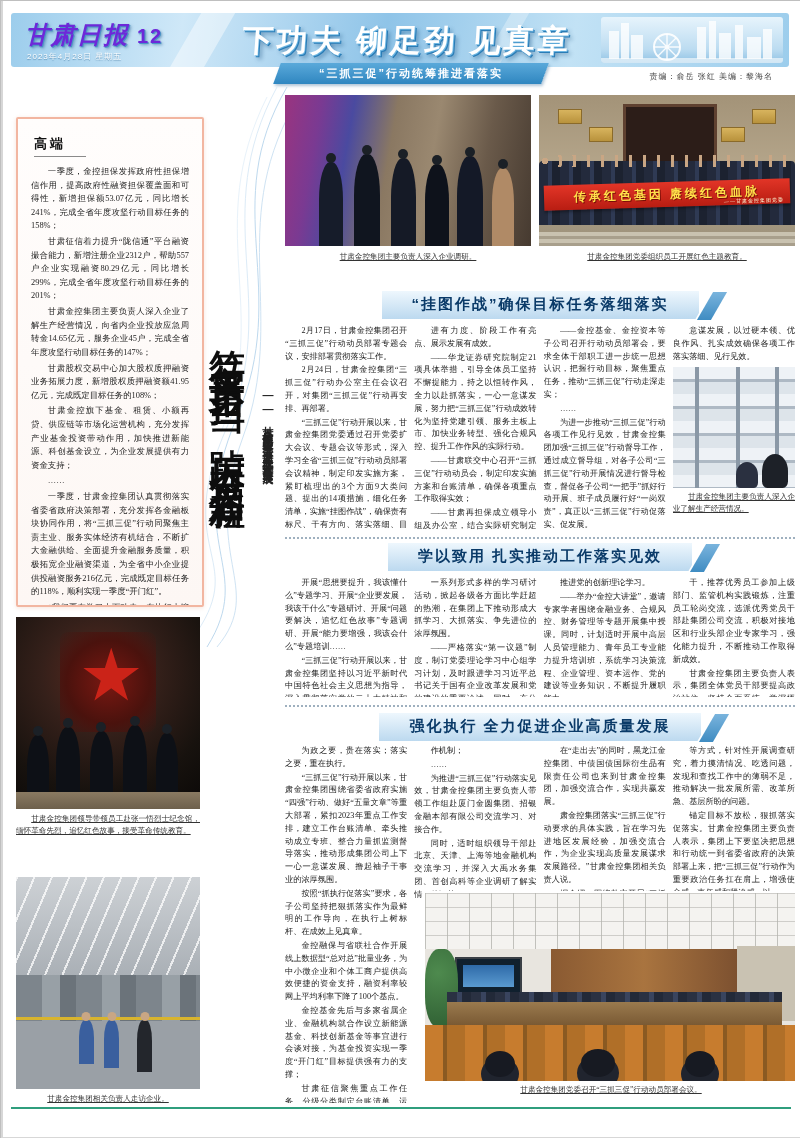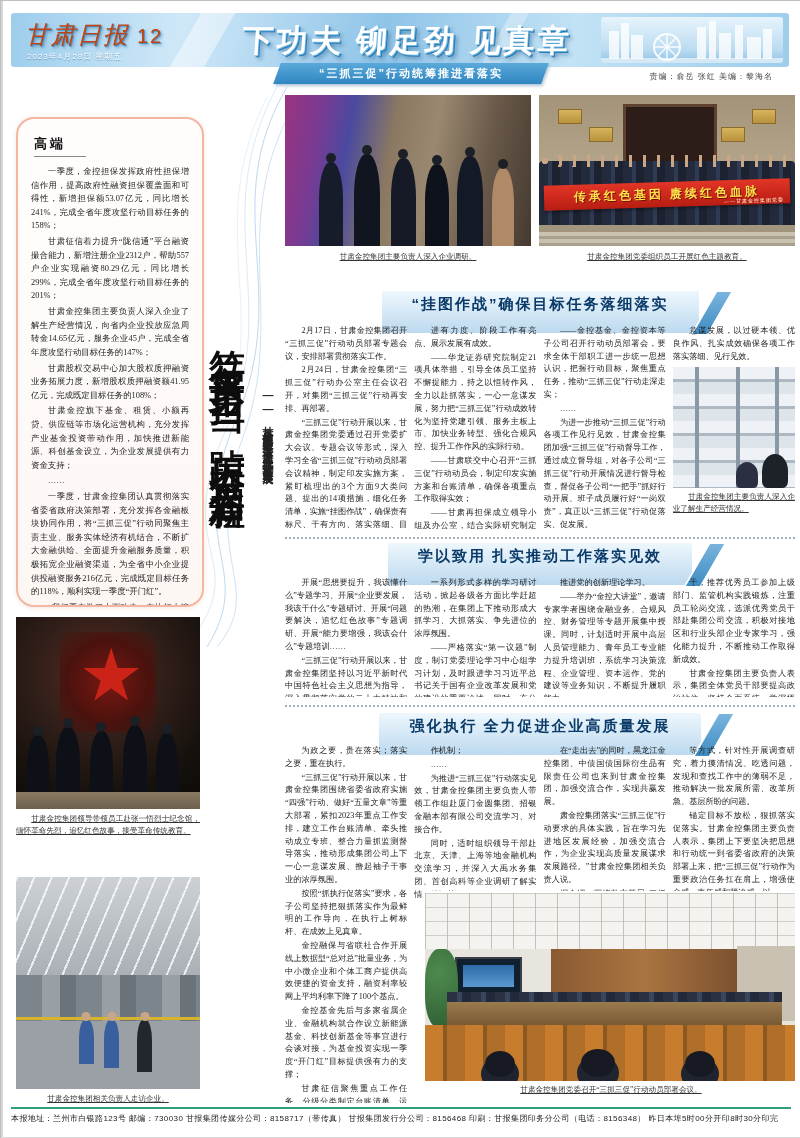--- a/index.html
+++ b/index.html
@@ -7,21 +7,21 @@
         border:1px solid #bfbfbf;box-shadow:inset 2px 0 0 #d7d7d7, inset 0 -2px 0 #d7d7d7;
         font-family:"Liberation Serif","DejaVu Serif",serif;color:#1a1a1a;overflow:hidden;}
 
   
   .header{position:absolute;left:10px;top:12px;width:778px;height:72px;}
   .band{position:absolute;left:0;top:0;width:100%;height:54px;border-radius:3px;
         background:linear-gradient(100deg,#9ccdec 0%,#cfe8f8 22%,#8fc4e8 48%,#c2e2f5 72%,#9ccdec 100%);overflow:hidden;}
   .streak{position:absolute;top:-10px;width:34px;height:90px;background:rgba(255,255,255,.45);transform:skewX(-30deg);}
   .streak.s1{left:170px;} .streak.s2{left:480px;width:18px;background:rgba(255,255,255,.3);}
   .masthead{position:absolute;left:14px;top:6px;font-family:"Liberation Serif",serif;
-        font-weight:400;font-style:italic;font-size:24px;color:#c2410c;letter-spacing:2px;
+        font-weight:700;font-style:italic;font-size:24px;color:#6d28d9;letter-spacing:2px;
         text-shadow:1px 1px 0 #4a94c6,2px 2px 3px rgba(20,80,130,.5);}
   .pageno{font-style:normal;font-family:"Liberation Sans",sans-serif;font-size:20px;margin-left:8px;}
   .dateline{position:absolute;left:16px;top:38px;font-family:"Liberation Sans",sans-serif;
         font-size:8px;color:#fff;letter-spacing:1px;text-shadow:0 1px 1px rgba(20,80,130,.5);}
   .main-title{position:absolute;left:216px;top:7px;width:360px;text-align:center;
         font-family:"Liberation Sans",sans-serif;font-weight:900;font-size:31px;color:#fff;
         letter-spacing:3px;transform:skewX(-4deg);
         text-shadow:1px 1px 0 #6db6e2,2px 2px 0 #2a7cb6,4px 4px 4px rgba(15,70,120,.45);}
   .sub-strip{position:absolute;left:266px;top:50px;width:268px;height:21px;
         background:linear-gradient(180deg,#5aa9da,#2f86c0);transform:skewX(-20deg);
@@ -31,21 +31,21 @@
   .sky-panel{position:absolute;right:6px;top:4px;width:182px;height:46px;border-radius:3px;
         background:linear-gradient(180deg,#e7f4fc 0%,#bcdcf1 70%,#8fc2e4 100%);overflow:hidden;}
   .credits{position:absolute;right:16px;top:58px;font-family:"Liberation Sans",sans-serif;
         font-size:8px;color:#444;letter-spacing:1px;}
 
   
   .waves{position:absolute;left:196px;top:86px;width:96px;height:560px;pointer-events:none;}
 
   
   .lead-box{position:absolute;left:15px;top:116px;width:184px;height:486px;background:linear-gradient(180deg,#fffdfc,#fdf7f4);
-        border:2px solid #f2b6a1;border-radius:18px;box-shadow:0 1px 4px rgba(220,150,120,.25);overflow:hidden;}
+        border:2px solid #f2b6a1;border-radius:2px;box-shadow:0 1px 4px rgba(220,150,120,.25);overflow:hidden;}
   .lead-title{margin:16px 16px 3px;font-family:"Liberation Sans",sans-serif;font-weight:900;
         font-size:13px;letter-spacing:3px;color:#111;}
   .lead-rule{margin:0 16px 8px;width:52px;border:0;border-top:1.5px solid #8a8a8a;}
   .lead-text{padding:0 13px;font-size:8.4px;line-height:1.62;text-align:justify;color:#222;}
   .lead-text p{margin:0 0 2px;text-indent:2em;}
 
   
   .v-headline{position:absolute;left:201px;top:320px;height:620px;writing-mode:vertical-rl;
         text-orientation:upright;font-family:"Liberation Serif",serif;font-weight:900;
         font-size:36px;letter-spacing:8px;color:#0d0d0d;}
@@ -119,21 +119,21 @@
   .plant{position:absolute;left:0;top:30%;width:9%;height:42%;background:radial-gradient(circle at 40% 30%,#4e8a4e,#2f5f33);border-radius:40%;}
   .mtable{position:absolute;left:6%;top:58%;width:90%;height:12%;background:linear-gradient(#9a7a4e,#7a5a34);}
   .mtable::before{content:"";position:absolute;left:0;top:-10px;width:100%;height:10px;
         background:repeating-linear-gradient(90deg,#2a3142 0 10px,#39445e 10px 15px,#222938 15px 24px);}
   .audience{position:absolute;left:0;bottom:0;width:100%;height:30%;
         background:repeating-linear-gradient(90deg,#c77c2e 0 18px,#8a5a22 18px 22px,#b06f28 22px 40px);}
   .back-head{position:absolute;bottom:2%;border-radius:50%;background:#171a22;box-shadow:0 10px 0 4px #20242e;}
 
   
   .sec-bar{position:absolute;left:284px;width:510px;text-align:center;}
-  .sec-bar .bar-inner{position:relative;display:inline-block;padding:4px 30px 19px;
+  .sec-bar .bar-inner{position:relative;display:inline-block;padding:4px 30px 5px;
         background:linear-gradient(180deg,#eef7fd,#bcd9ef);
         font-family:"Liberation Sans",sans-serif;font-weight:900;font-size:15px;color:#0a3a68;letter-spacing:2px;}
   .bar-inner::after{content:"";position:absolute;right:-20px;top:1px;height:100%;width:14px;
         background:linear-gradient(180deg,#7ab4dd,#3f8cc2);transform:skewX(-30deg);}
   .bar-inner::before{content:"";position:absolute;right:-9px;top:1px;height:100%;width:5px;
         background:#fff;transform:skewX(-30deg);}
 
   .cols{position:absolute;left:284px;width:510px;display:flex;gap:7px;overflow:hidden;}
   .col{flex:1;font-size:8.2px;line-height:1.56;text-align:justify;color:#1c1c1c;overflow:hidden;}
   .col p{margin:0 0 1px;text-indent:2em;}
@@ -358,15 +358,14 @@
     <div class="machines"></div>
     <div class="rail"></div>
     <div class="greenfloor"></div>
     <div class="worker" style="left:34%;"></div>
     <div class="worker" style="left:48%;bottom:10%;height:48px;"></div>
     <div class="worker dark" style="left:66%;bottom:8%;height:52px;"></div>
   </div>
   <div class="photo-caption cap-center cap-left2">甘肃金控集团相关负责人走访企业。</div>
 
   <div class="footer-rule"></div>
-  <div class="footer-text">本报地址：兰州市白银路123号 邮编：730030 甘报集团传媒分公司：8158717（带传真） 甘报集团发行分公司：8156468 印刷：甘报集团印务分公司（电话：8156348） 昨日本埠5时00分开印8时30分印完</div>
 
 </div>
 
 </body></html>

